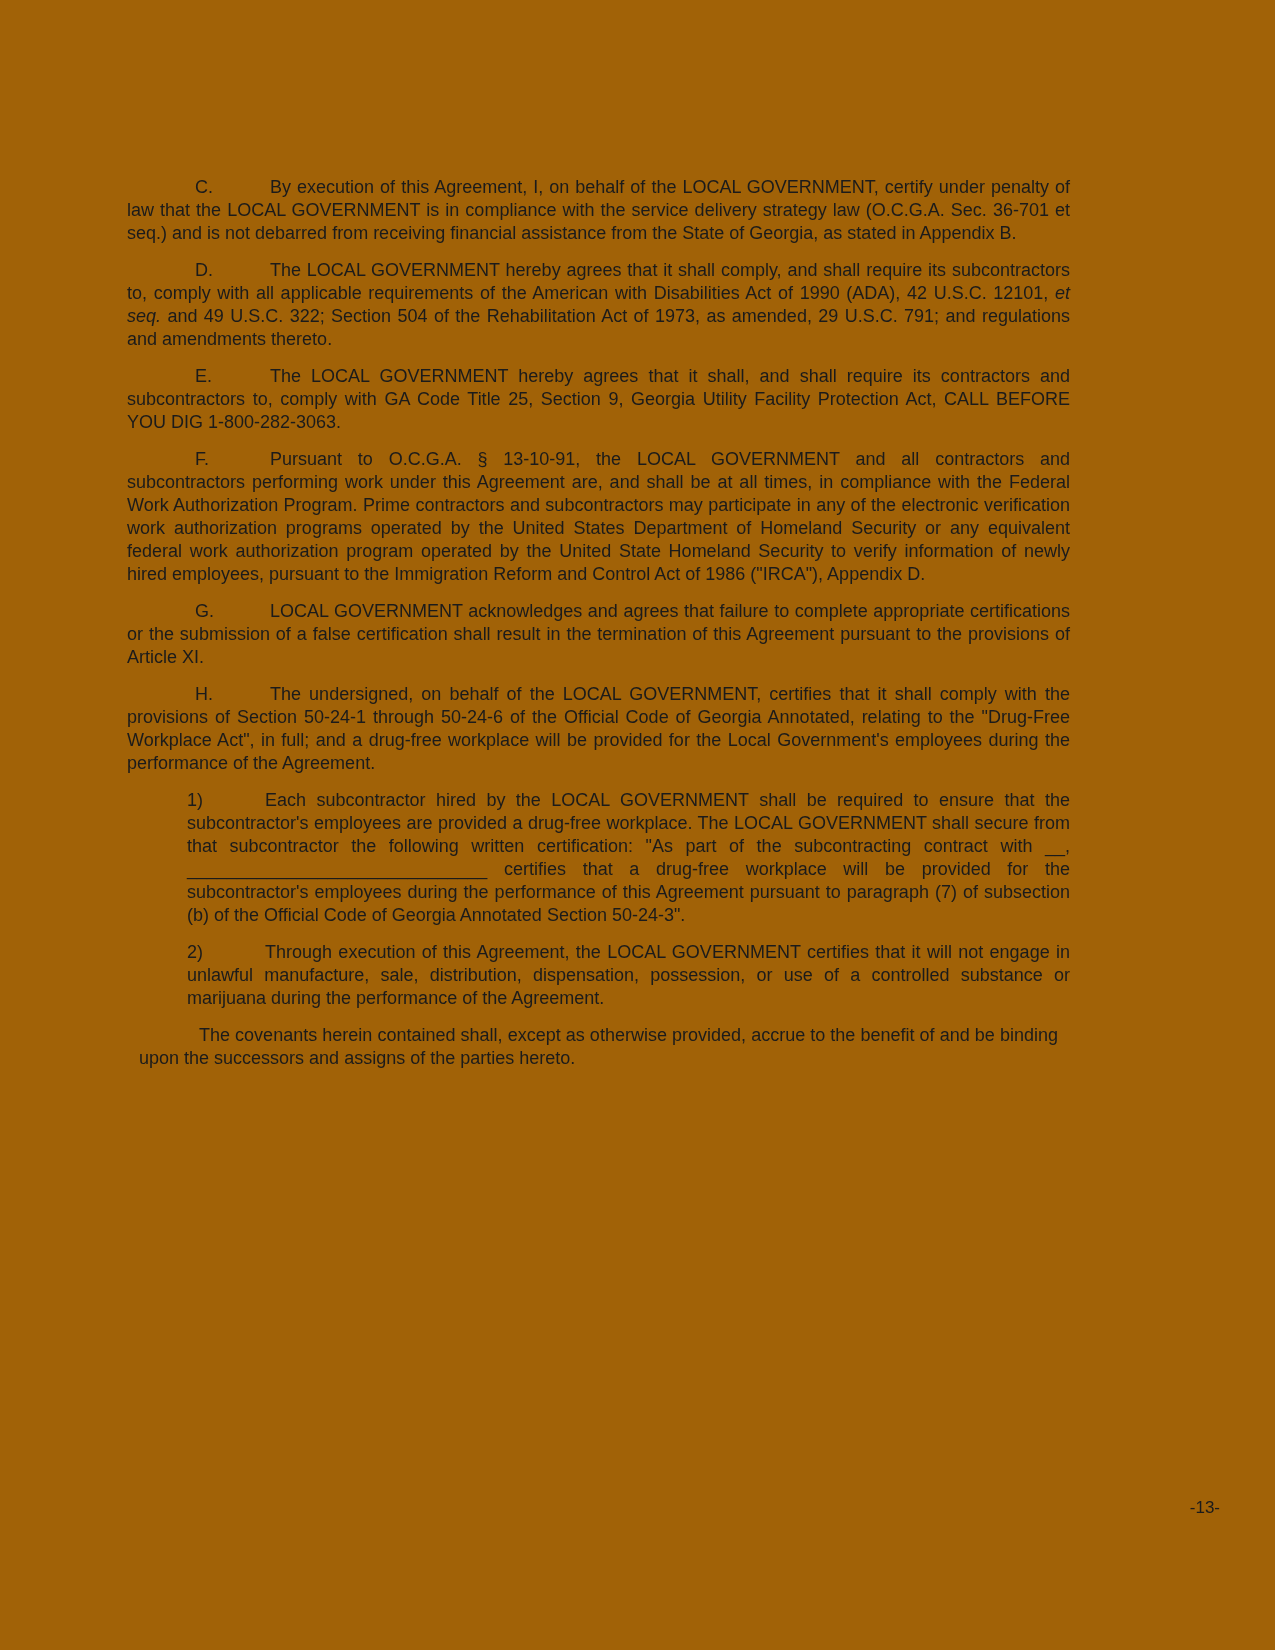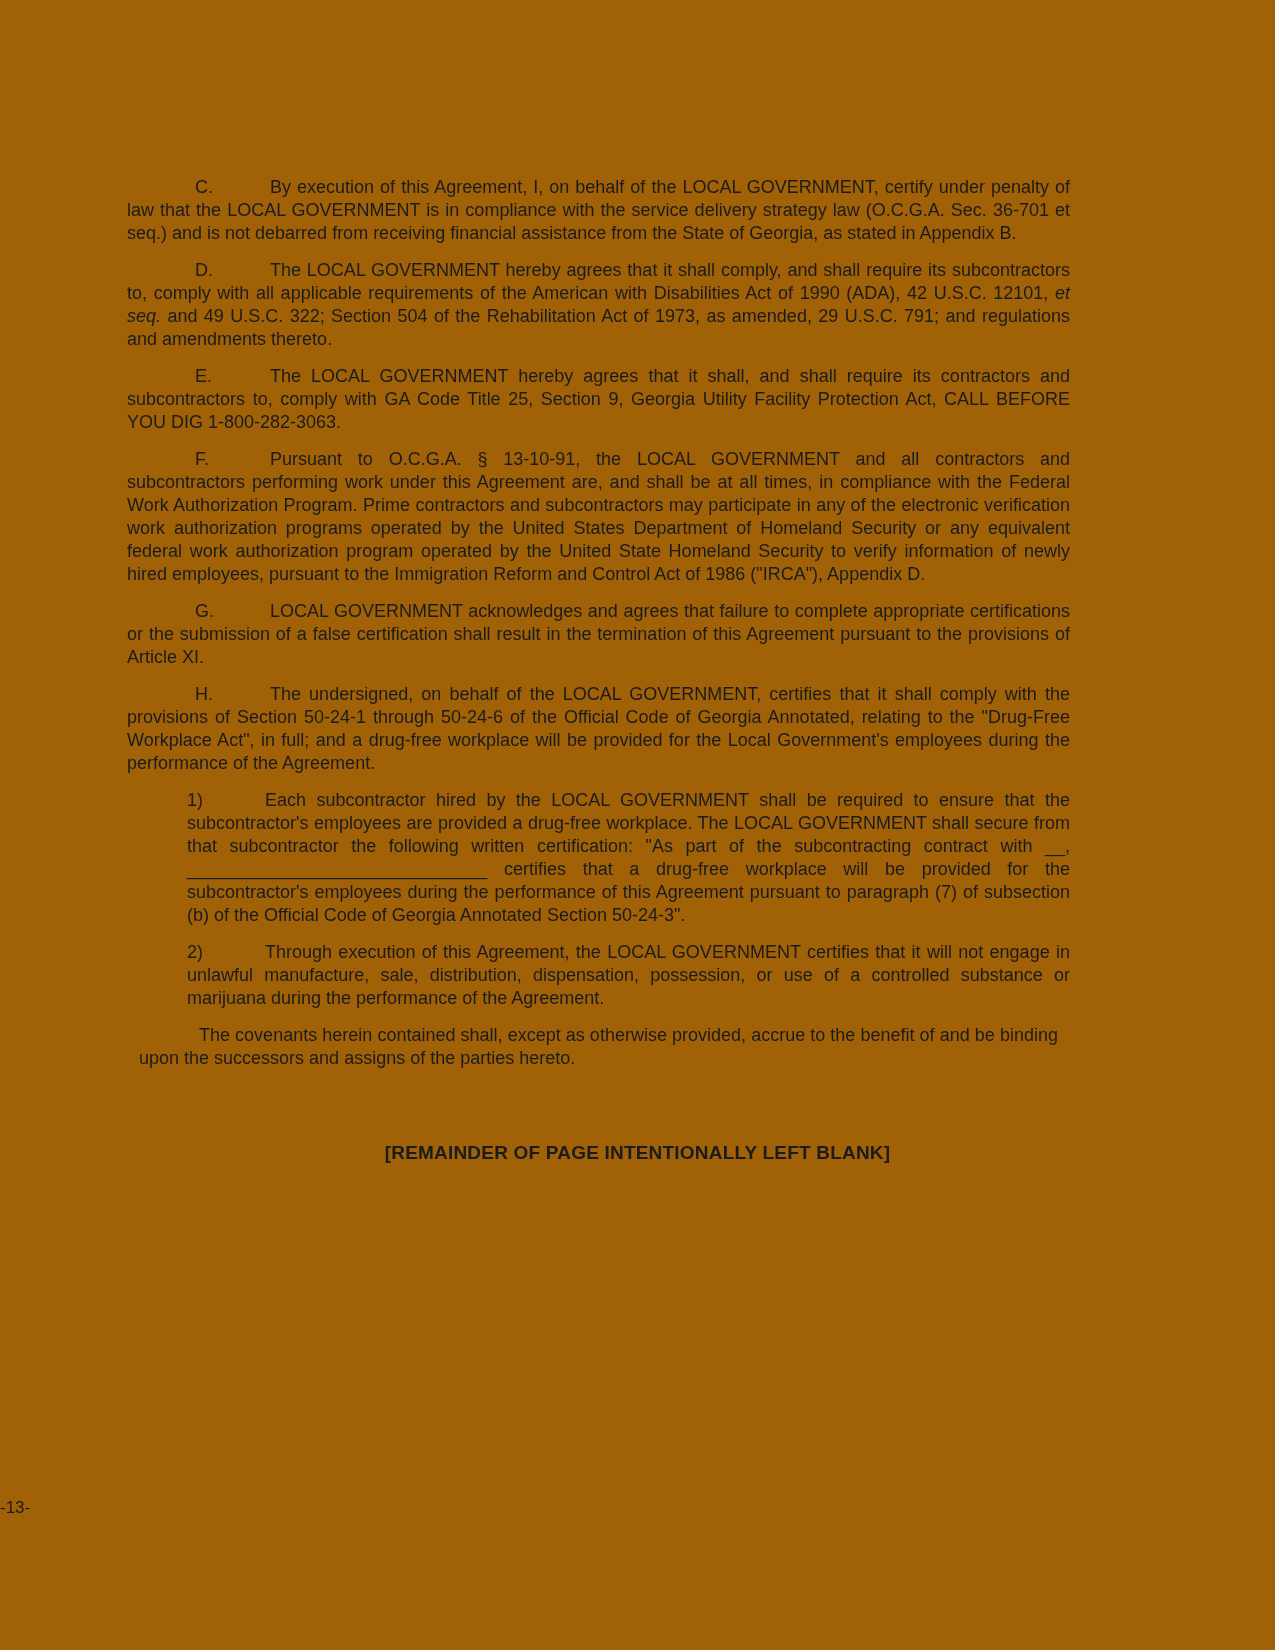--- a/index.html
+++ b/index.html
@@ -62,21 +62,21 @@
     text-align: center;
     font-weight: 700;
     font-size: 19px;
     letter-spacing: 0.2px;
   }
   .pagenum {
     position: absolute;
     top: 1498px;
     left: 0;
     width: 1220px;
-    text-align: left;
+    text-align: right;
     font-size: 17px;
   }
 </style>
 </head>
 <body>
 
 <div class="page">
   <div class="content">
 
     <p class="para"><span class="plabel">C.</span><span>By execution of this Agreement, I, on behalf of the LOCAL GOVERNMENT, certify under penalty of law that the LOCAL GOVERNMENT is in compliance with the service delivery strategy law (O.C.G.A. Sec. 36-701 et seq.) and is not debarred from receiving financial assistance from the State of Georgia, as stated in Appendix B.</span></p>
@@ -92,16 +92,15 @@
     <p class="para"><span class="plabel">H.</span><span>The undersigned, on behalf of the LOCAL GOVERNMENT, certifies that it shall comply with the provisions of Section 50-24-1 through 50-24-6 of the Official Code of Georgia Annotated, relating to the "Drug-Free Workplace Act", in full; and a drug-free workplace will be provided for the Local Government's employees during the performance of the Agreement.</span></p>
 
     <p class="subpara"><span class="sublabel">1)</span><span>Each subcontractor hired by the LOCAL GOVERNMENT shall be required to ensure that the subcontractor's employees are provided a drug-free workplace.  The LOCAL GOVERNMENT shall secure from that subcontractor the following written certification:  "As part of the subcontracting contract with __, ______________________________ certifies that a drug-free workplace will be provided for the subcontractor's employees during the performance of this Agreement pursuant to paragraph (7) of subsection (b) of the Official Code of Georgia Annotated Section 50-24-3".</span></p>
 
     <p class="subpara"><span class="sublabel">2)</span><span>Through execution of this Agreement, the LOCAL GOVERNMENT certifies that it will not engage in unlawful manufacture, sale, distribution, dispensation, possession, or use of a controlled substance or marijuana during the performance of the Agreement.</span></p>
 
     <p class="closing">The covenants herein contained shall, except as otherwise provided, accrue to the benefit of and be binding upon the successors and assigns of the parties hereto.</p>
 
   </div>
 
-  <div class="remainder">[REMAINDER OF PAGE INTENTIONALLY LEFT BLANK]</div>
 
   <div class="pagenum">-13-</div>
 </div>
 
 </body></html>

